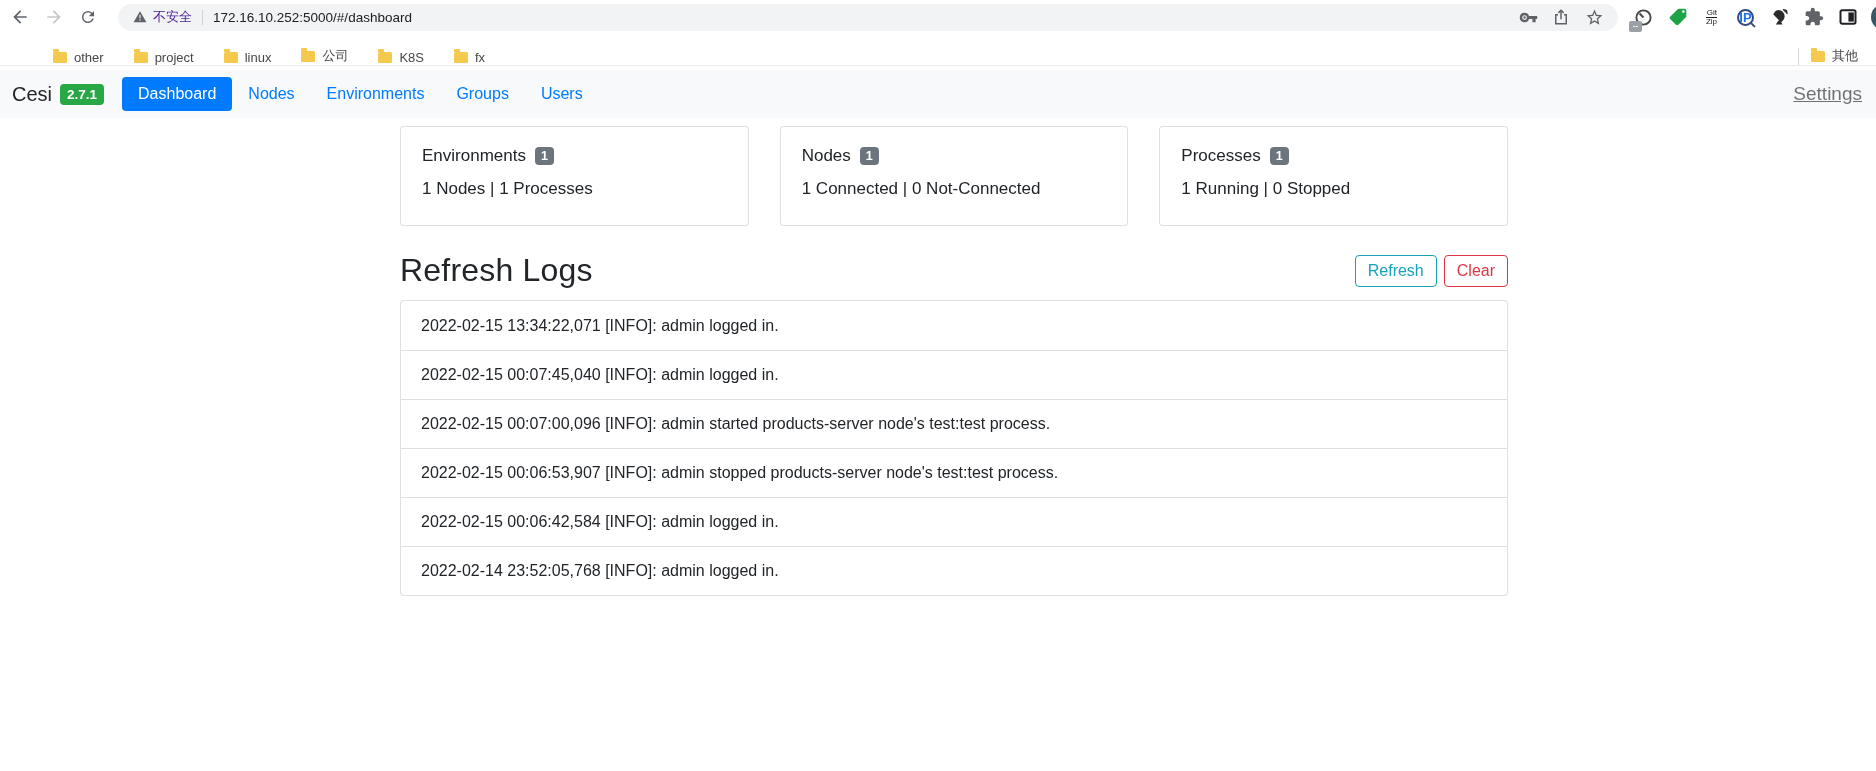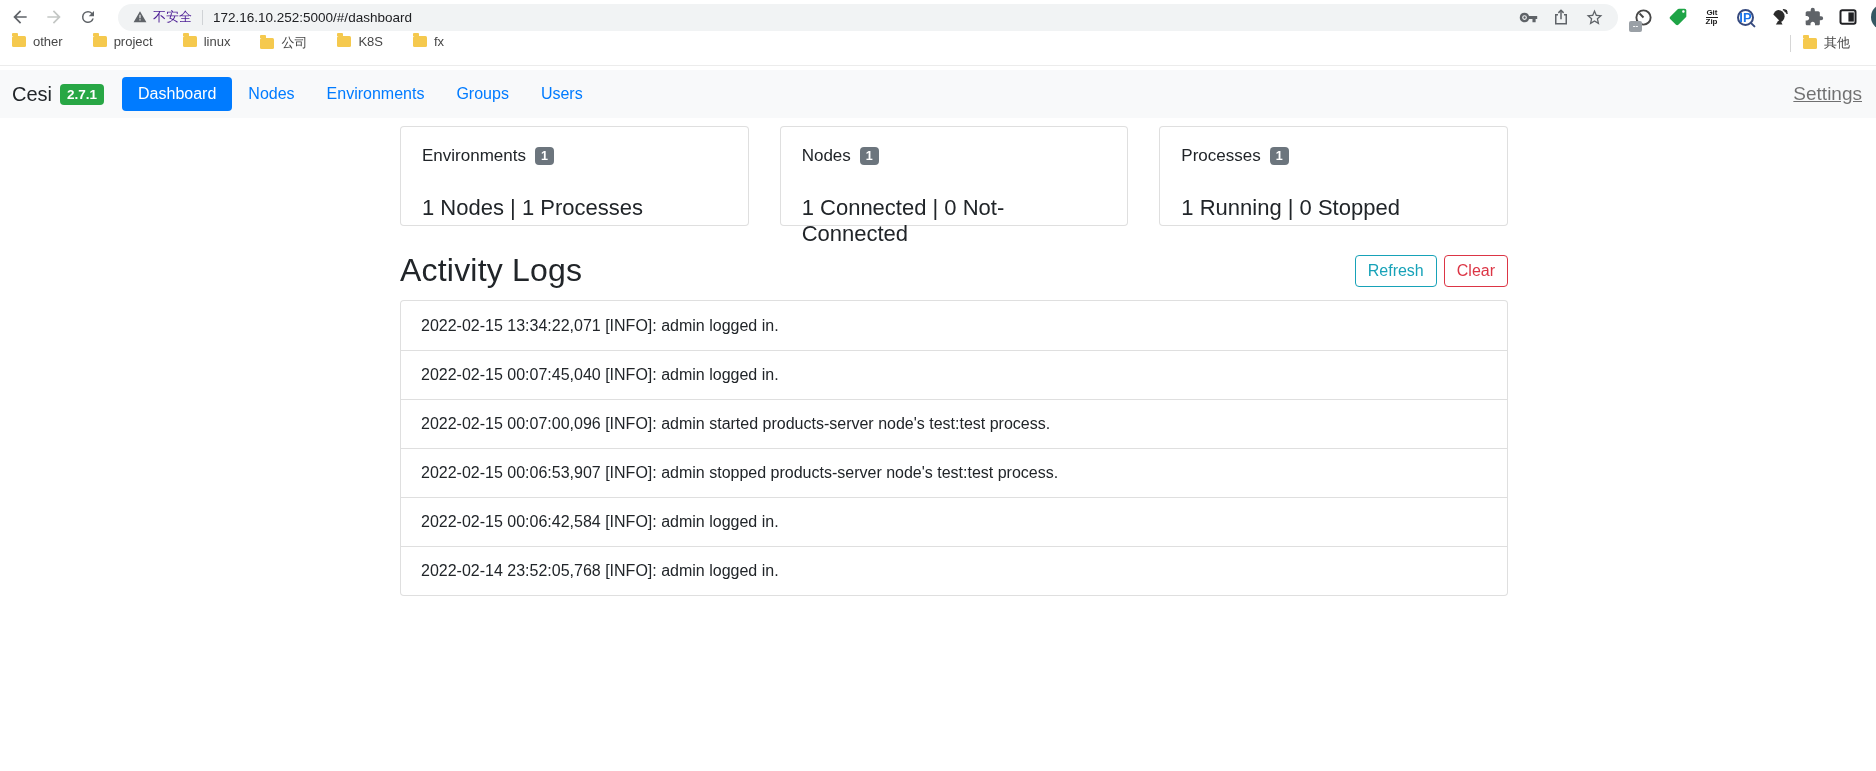--- a/index.html
+++ b/index.html
@@ -19,32 +19,32 @@
   .omni-div { width:1px; height:15px; background:#d0d3d6; margin:0 10px 0 4px; }
   .url-text { font-size:13.5px; color:#202124; white-space:nowrap; }
   .omni-right { margin-left:auto; display:flex; align-items:center; gap:13px; }
   .omni-right .tb-icon { margin-right:0; }
   .ext-area { display:flex; align-items:center; gap:13px; margin-left:15px; }
   .ext-icon { width:21px; height:21px; position:relative; display:inline-flex;
               align-items:center; justify-content:center; flex:none; }
   .gauge-badge { position:absolute; left:-4px; bottom:-4px; width:13px; height:11px;
                  background:#9aa0a6; border-radius:2px; color:#fff; font-size:8px; font-weight:bold;
                  line-height:9px; text-align:center; }
-  .gitzip { font-size:8px; font-weight:700; color:#1b1b1b; line-height:8px; text-align:right;
+  .gitzip { font-size:8px; font-weight:400; color:#1b1b1b; line-height:8px; text-align:right;
             letter-spacing:0; }
   .gitzip .z { border-top:1px solid #1b1b1b; display:inline-block; padding-top:0px; }
   .ip-circle { width:17px; height:17px; border:2px solid #374a7e; border-radius:50%;
                display:flex; align-items:center; justify-content:center; position:relative; }
   .ip-circle span { font-size:13px; font-weight:800; color:#1a73e8; }
   .ip-circle::after { content:""; position:absolute; right:-4px; bottom:-2px; width:6px; height:2px;
                       background:#374a7e; transform:rotate(45deg); border-radius:1px; }
   .avatar { width:26px; height:26px; border-radius:50%; background:#365863; color:#fff;
             font-size:13px; display:flex; align-items:center; justify-content:center; }
 
-  .bookmarks { height:31px; display:flex; align-items:flex-start; padding:0 12px 0 12px; }
+  .bookmarks { height:31px; display:flex; align-items:flex-end; padding:0 4px 0 12px;margin-left:41px; }
   .bm-item { display:flex; align-items:center; gap:7px; margin-right:30px; cursor:default; }
   .bm-label { font-size:13px; color:#474747; white-space:nowrap; }
   .folder { width:14px; height:11px; background:#f5c94e; border-radius:1.5px; position:relative; flex:none; }
   .folder::before { content:""; position:absolute; top:-3px; left:0; width:6px; height:3px;
                     background:#f5c94e; border-radius:1px 1px 0 0; }
   .bm-right { margin-left:auto; display:flex; align-items:center; gap:12px; padding-right:14px; }
   .bm-div { width:1px; height:17px; background:#d6d6d6; }
 
   
   .navbar { position:absolute; top:70px; left:0; width:1876px; height:48px; background:#f8f9fa;
@@ -61,21 +61,21 @@
                    cursor:pointer; white-space:nowrap;text-decoration:underline; }
 
   
   .main { position:absolute; top:126px; left:400px; width:1108px; }
   .cards-row { display:flex; gap:31px; }
   .card { flex:1; height:100px; background:#fff; border:1px solid rgba(0,0,0,.125);
           border-radius:4px; padding:19px 21px; }
   .card-title { font-size:17px; color:#212529; display:flex; align-items:center; gap:9px; }
   .count-badge { background:#6c757d; color:#fff; font-size:12.5px; font-weight:bold;
                  padding:3px 6px; border-radius:4px; line-height:1; }
-  .card-detail { font-size:22px; color:#212529; margin-top:29px; }
+  .card-detail { font-size:17px; color:#212529; margin-top:13px; }
 
   .activity-header { margin-top:26px; display:flex; align-items:center; }
   .activity-title { font-size:32px; font-weight:500; color:#212529; letter-spacing:.2px; }
   .activity-buttons { margin-left:auto; display:flex; gap:7px; }
   .btn { font-size:16px; padding:6px 12px; border-radius:4px; background:#fff; cursor:pointer;
          font-family:"Liberation Sans", sans-serif; }
   .btn-refresh { border:1px solid #17a2b8; color:#17a2b8; }
   .btn-clear { border:1px solid #dc3545; color:#dc3545; }
 
   .log-list { margin-top:11px; border:1px solid rgba(0,0,0,.125); border-radius:4px; background:#fff; }
@@ -249,21 +249,21 @@
     <div class="card">
       <div class="card-title">
         <span>Processes</span>
         <span class="count-badge">1</span>
       </div>
       <div class="card-detail">1 Running | 0 Stopped</div>
     </div>
   </div>
 
   <div class="activity-header">
-    <span class="activity-title">Activity Logs</span>
+    <span class="activity-title">Refresh Logs</span>
     <span class="activity-buttons">
       <button class="btn btn-refresh">Refresh</button>
       <button class="btn btn-clear">Clear</button>
     </span>
   </div>
 
   <div class="log-list">
     <div class="log-item">2022-02-15 13:34:22,071 [INFO]: admin logged in.</div>
     <div class="log-item">2022-02-15 00:07:45,040 [INFO]: admin logged in.</div>
     <div class="log-item">2022-02-15 00:07:00,096 [INFO]: admin started products-server node's test:test process.</div>

